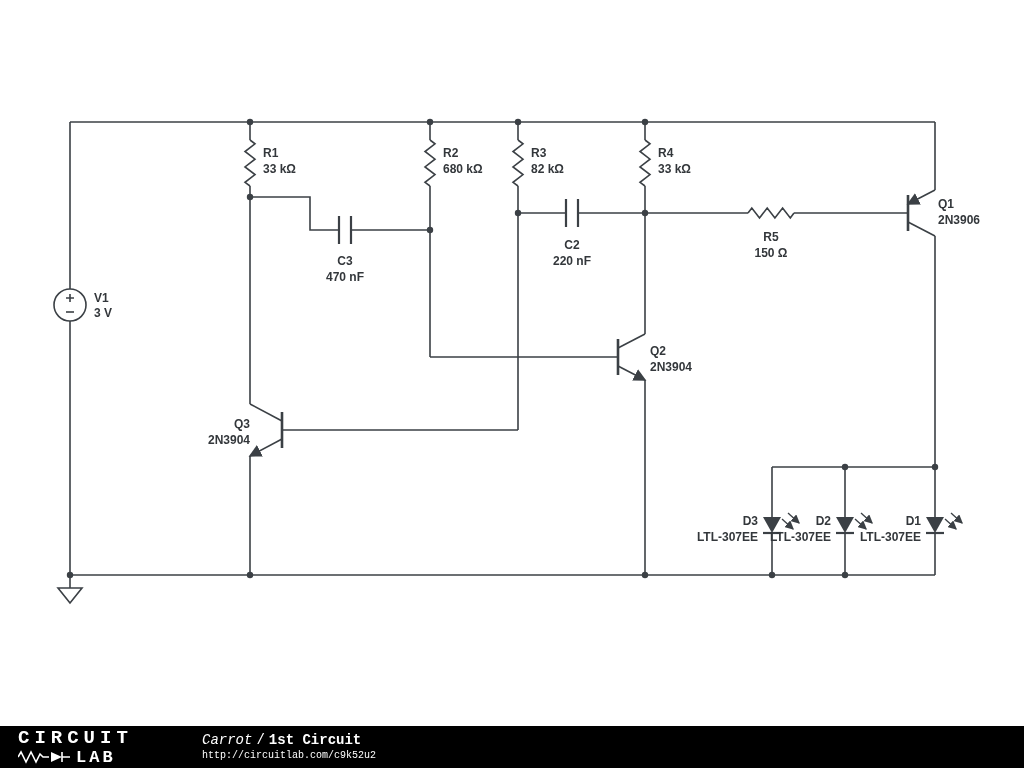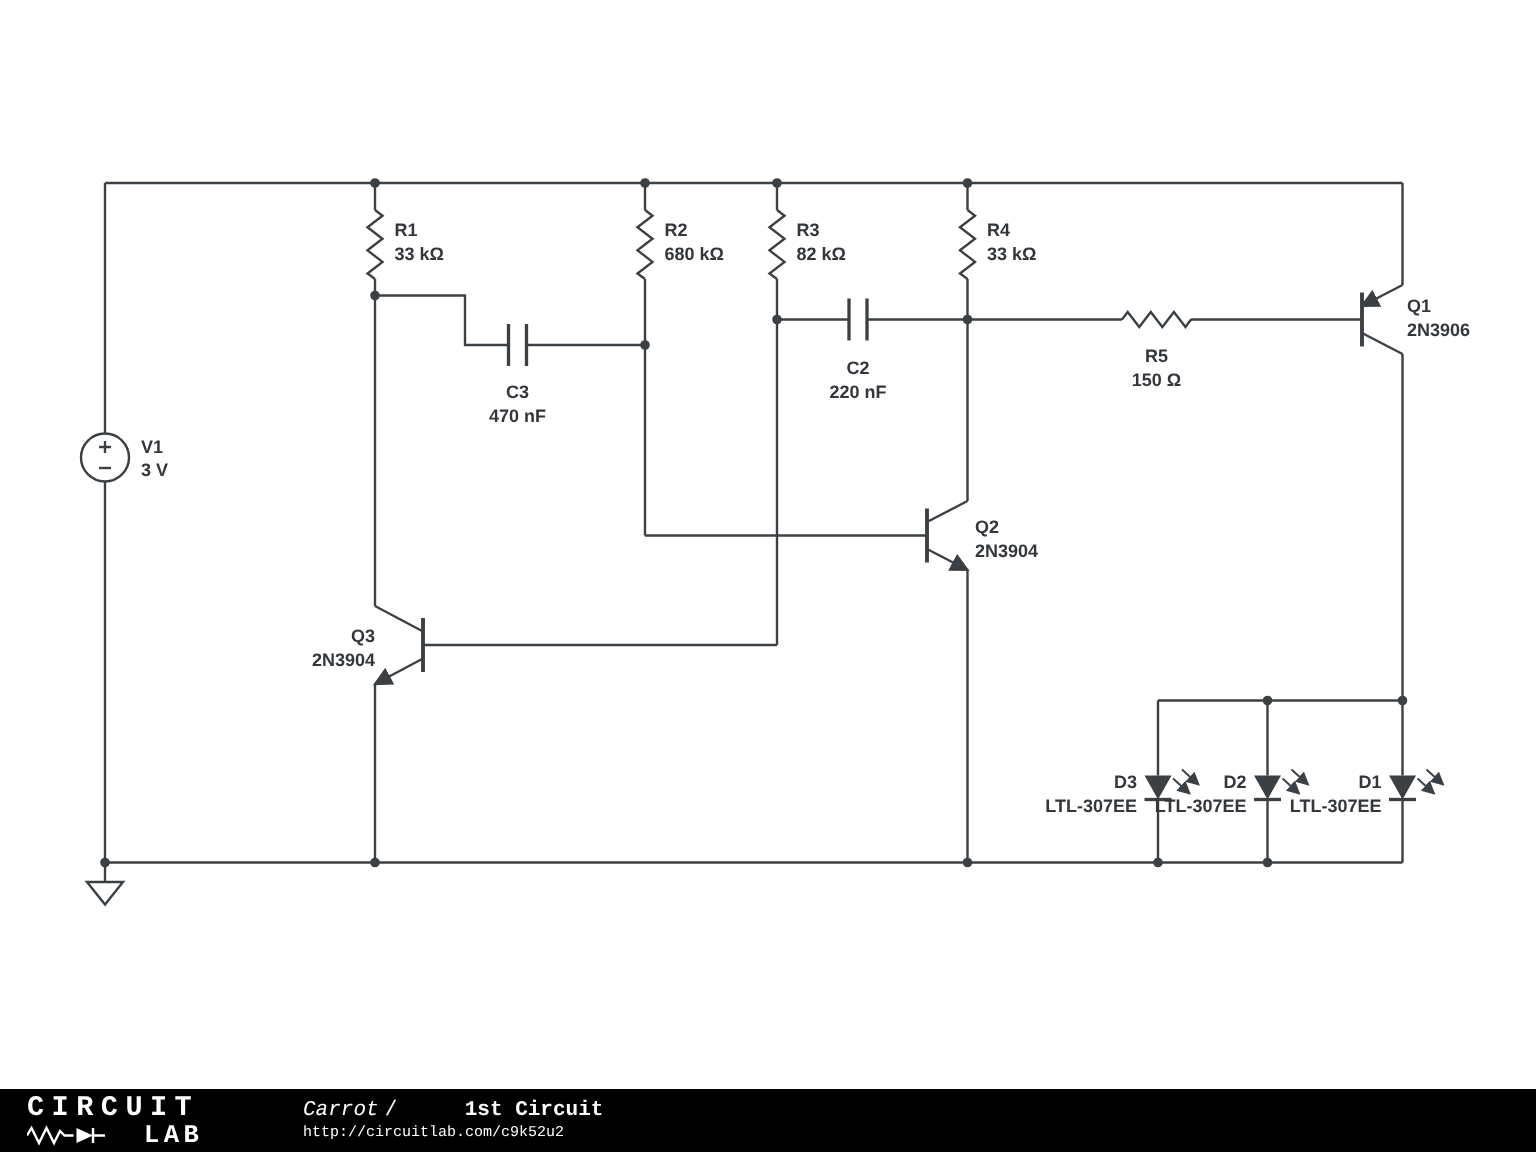--- a/index.html
+++ b/index.html
@@ -12,27 +12,27 @@
   .plate{stroke:#3b4045;stroke-width:2.2;fill:none;}
   .dot{fill:#3b4045;stroke:none;}
   .fillpart{fill:#3b4045;stroke:none;}
   .hollow{fill:none;stroke:#3b4045;stroke-width:1.6;}
   .ray{stroke:#3b4045;stroke-width:1.3;fill:none;}
 
   .footer{position:absolute;left:0;bottom:0;width:100%;height:42px;background:#000000;
           display:flex;align-items:center;box-sizing:border-box;padding-left:18px;font-family:Liberation Mono, monospace;}
   .brand{display:flex;flex-direction:column;justify-content:center;width:150px;color:#fff;}
   .brand-top{font-size:19px;font-weight:bold;letter-spacing:5px;line-height:1;}
-  .brand-bottom{display:flex;align-items:center;gap:20px;margin-top:1px;}
+  .brand-bottom{display:flex;align-items:center;gap:0;margin-top:1px;}
   .brand-bottom span{font-size:17px;font-weight:bold;letter-spacing:3px;color:#fff;line-height:1;}
   .meta{display:flex;flex-direction:column;justify-content:center;margin-left:34px;color:#fff;}
   .title-line{font-size:14px;line-height:1.25;}
   .title-line .author{font-style:italic;}
   .title-line .divider{margin:0 4px;}
-  .title-line .cname{font-weight:bold;margin-left:41px;}
+  .title-line .cname{font-weight:bold;}
   .url{font-size:10px;line-height:1.25;color:#fff;}
 </style>
 </head>
 <body>
 
 <div class="screen">
 
 <svg class="schem" width="1024" height="726" viewBox="0 0 1024 726">
   <defs>
     <marker id="arrow" markerWidth="8" markerHeight="8" refX="7" refY="4" orient="auto">

